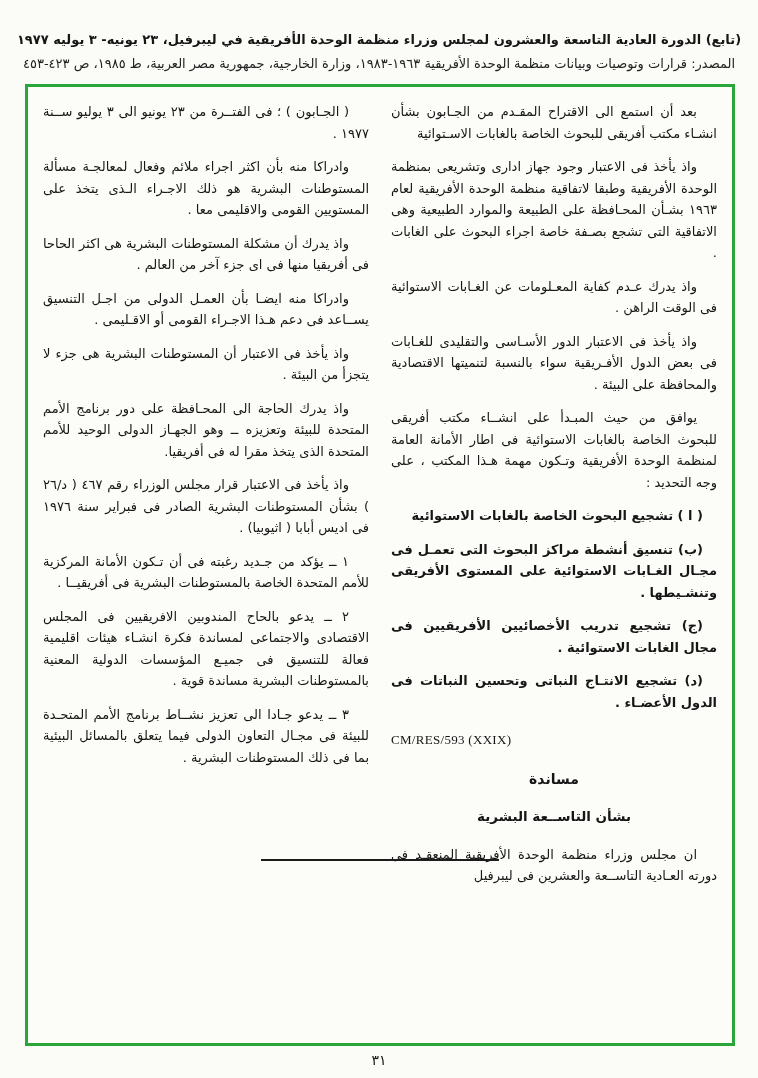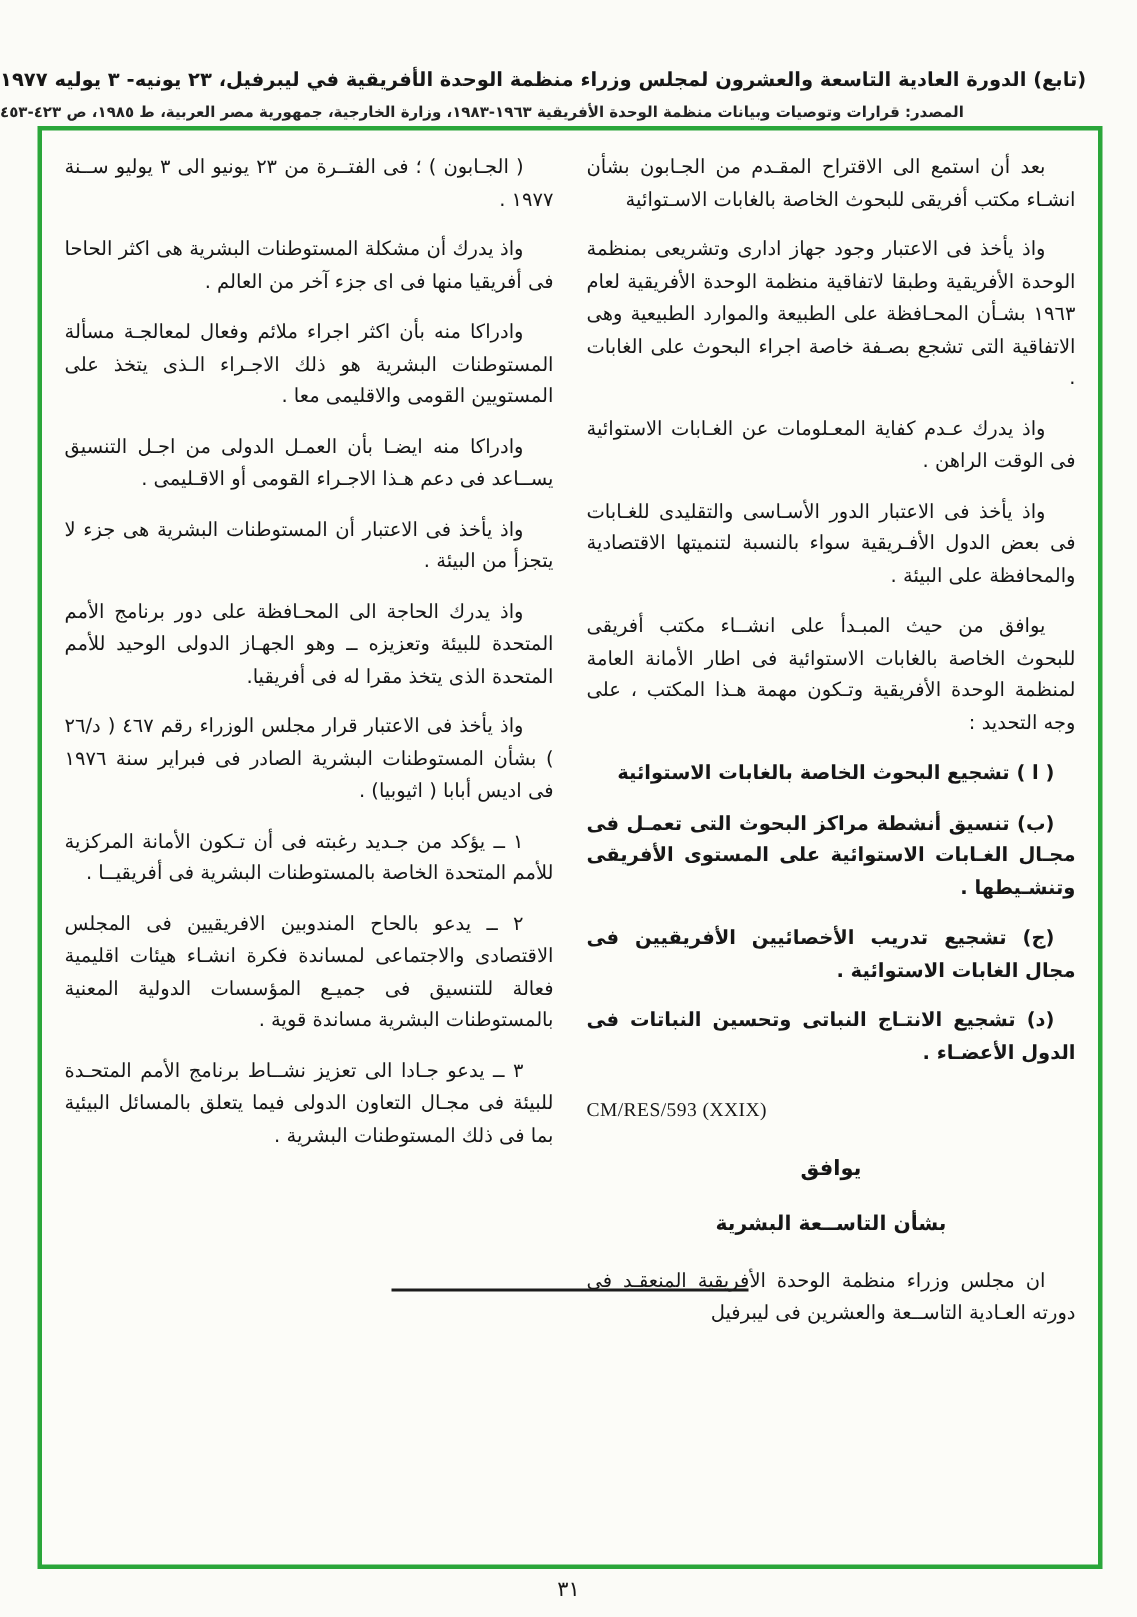--- a/index.html
+++ b/index.html
@@ -6,32 +6,31 @@
   html, body { width: 758px; height: 1078px; }
   body {
     background: #fbfbf7;
     font-family: "DejaVu Sans", sans-serif;
     color: #161616;
     position: relative;
     overflow: hidden;
   }
   .header {
     direction: rtl;
-    text-align: left;
-    padding-top: 4px;
-    margin-top: 42px;
+    text-align: center;
+    padding-top: 32px;
   }
   .header-line1 {
     font-size: 13px;
     font-weight: bold;
     letter-spacing: 0.2px;
   }
   .header-line2 {
-    font-size: 10px;
-    font-weight: bold;
+    font-size: 13px;
+    font-weight: normal;
     margin-top: 9px;
     color: #222;
   }
   .content-box {
     position: absolute;
     left: 25px;
     top: 84px;
     width: 710px;
     height: 962px;
     border: 3px solid #2aa63a;
@@ -120,29 +119,29 @@
         <p class="para">بعد أن استمع الى الاقتراح المقـدم من الجـابون بشأن انشـاء مكتب أفريقى للبحوث الخاصة بالغابات الاسـتوائية</p>
         <p class="para">واذ يأخذ فى الاعتبار وجود جهاز ادارى وتشريعى بمنظمة الوحدة الأفريقية وطبقا لاتفاقية منظمة الوحدة الأفريقية لعام ١٩٦٣ بشـأن المحـافظة على الطبيعة والموارد الطبيعية وهى الاتفاقية التى تشجع بصـفة خاصة اجراء البحوث على الغابات .</p>
         <p class="para">واذ يدرك عـدم كفاية المعـلومات عن الغـابات الاستوائية فى الوقت الراهن .</p>
         <p class="para">واذ يأخذ فى الاعتبار الدور الأسـاسى والتقليدى للغـابات فى بعض الدول الأفـريقية سواء بالنسبة لتنميتها الاقتصادية والمحافظة على البيئة .</p>
         <p class="para">يوافق من حيث المبـدأ على انشــاء مكتب أفريقى للبحوث الخاصة بالغابات الاستوائية فى اطار الأمانة العامة لمنظمة الوحدة الأفريقية وتـكون مهمة هـذا المكتب ، على وجه التحديد :</p>
         <p class="list-item">( ا ) تشجيع البحوث الخاصة بالغابات الاستوائية</p>
         <p class="list-item">(ب) تنسيق أنشطة مراكز البحوث التى تعمـل فى مجـال الغـابات الاستوائية على المستوى الأفريقى وتنشـيطها .</p>
         <p class="list-item">(ج) تشجيع تدريب الأخصائيين الأفريقيين فى مجال الغابات الاستوائية .</p>
         <p class="list-item">(د) تشجيع الانتـاج النباتى وتحسين النباتات فى الدول الأعضـاء .</p>
         <p class="ref">CM/RES/593 (XXIX)</p>
-        <div class="heading-qarar">يوافق</div>
+        <div class="heading-qarar">مساندة</div>
         <div class="heading-subject">بشأن التاســعة البشرية</div>
         <p class="closing">ان مجلس وزراء منظمة الوحدة الأفريقية المنعقـد فى دورته العـادية التاســعة والعشرين فى ليبرفيل</p>
       </div>
 
       <div class="col">
         <p class="para">( الجـابون ) ؛ فى الفتــرة من ٢٣ يونيو الى ٣ يوليو ســنة ١٩٧٧ .</p>
+        <p class="para">وادراكا منه بأن اكثر اجراء ملائم وفعال لمعالجـة مسألة المستوطنات البشرية هو ذلك الاجـراء الـذى يتخذ على المستويين القومى والاقليمى معا .</p>
         <p class="para">واذ يدرك أن مشكلة المستوطنات البشرية هى اكثر الحاحا فى أفريقيا منها فى اى جزء آخر من العالم .</p>
-        <p class="para">وادراكا منه بأن اكثر اجراء ملائم وفعال لمعالجـة مسألة المستوطنات البشرية هو ذلك الاجـراء الـذى يتخذ على المستويين القومى والاقليمى معا .</p>
         <p class="para">وادراكا منه ايضـا بأن العمـل الدولى من اجـل التنسيق يســاعد فى دعم هـذا الاجـراء القومى أو الاقـليمى .</p>
         <p class="para">واذ يأخذ فى الاعتبار أن المستوطنات البشرية هى جزء لا يتجزأ من البيئة .</p>
         <p class="para">واذ يدرك الحاجة الى المحـافظة على دور برنامج الأمم المتحدة للبيئة وتعزيزه ــ وهو الجهـاز الدولى الوحيد للأمم المتحدة الذى يتخذ مقرا له فى أفريقيا.</p>
         <p class="para">واذ يأخذ فى الاعتبار قرار مجلس الوزراء رقم ٤٦٧ ( د/٢٦ ) بشأن المستوطنات البشرية الصادر فى فبراير سنة ١٩٧٦ فى اديس أبابا ( اثيوبيا) .</p>
         <p class="para">١ ــ يؤكد من جـديد رغبته فى أن تـكون الأمانة المركزية للأمم المتحدة الخاصة بالمستوطنات البشرية فى أفريقيــا .</p>
         <p class="para">٢ ــ يدعو بالحاح المندوبين الافريقيين فى المجلس الاقتصادى والاجتماعى لمساندة فكرة انشـاء هيئات اقليمية فعالة للتنسيق فى جميـع المؤسسات الدولية المعنية بالمستوطنات البشرية مساندة قوية .</p>
         <p class="para">٣ ــ يدعو جـادا الى تعزيز نشــاط برنامج الأمم المتحـدة للبيئة فى مجـال التعاون الدولى فيما يتعلق بالمسائل البيئية بما فى ذلك المستوطنات البشرية .</p>
       </div>
 
     </div>

